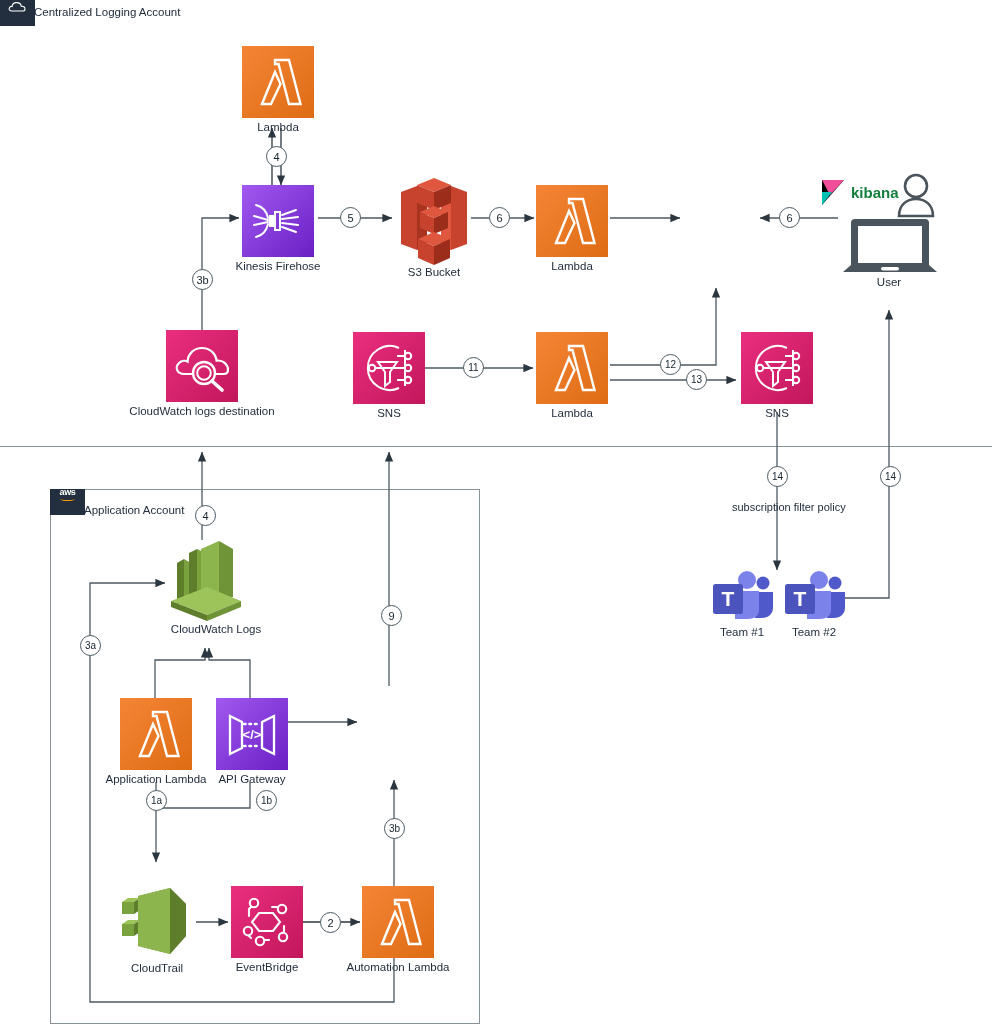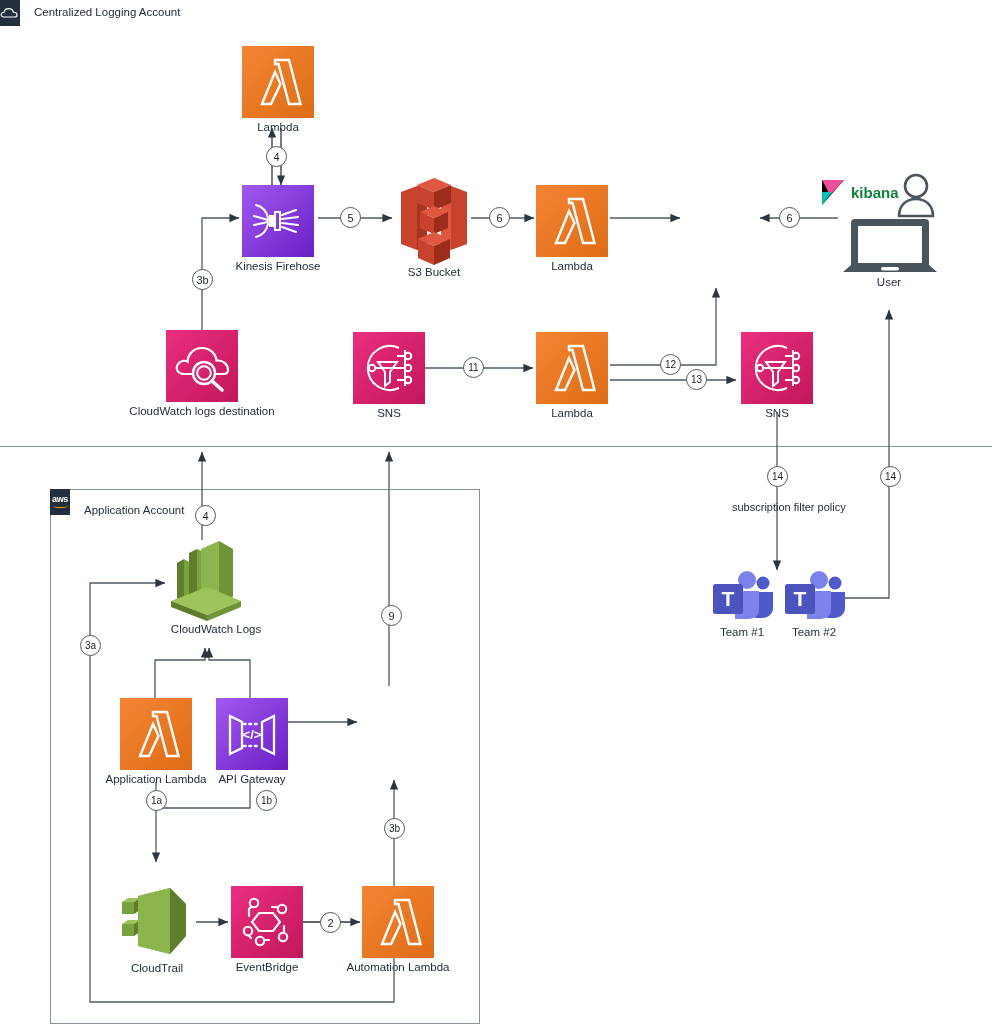--- a/index.html
+++ b/index.html
@@ -20,23 +20,23 @@
   .boundary {
     position: absolute;
     border: 1.5px solid #879196;
     background: transparent;
   }
   #logging-boundary-line { position:absolute; left:0; top:0; width:992px; height:447px; border-bottom:1.5px solid #879196; }
   #app-boundary { left: 50px; top: 489px; width: 430px; height: 535px; }
 
   .boundary-badge {
     position: absolute;
-    width: 20px; height: 26px;
+    width: 35px; height: 26px;
     background: #232F3E;
-    display: flex; align-items: center; justify-content: center;
+    display: flex; align-items: flex-start; justify-content: center;
   }
   .boundary-label {
     position: absolute;
     font-size: 11.5px;
     color: #232F3E;
     white-space: nowrap;
   }
   .aws-wordmark {
     font-size: 9px; font-weight: bold; color: #fff;
     letter-spacing: -0.3px; line-height: 7px;

